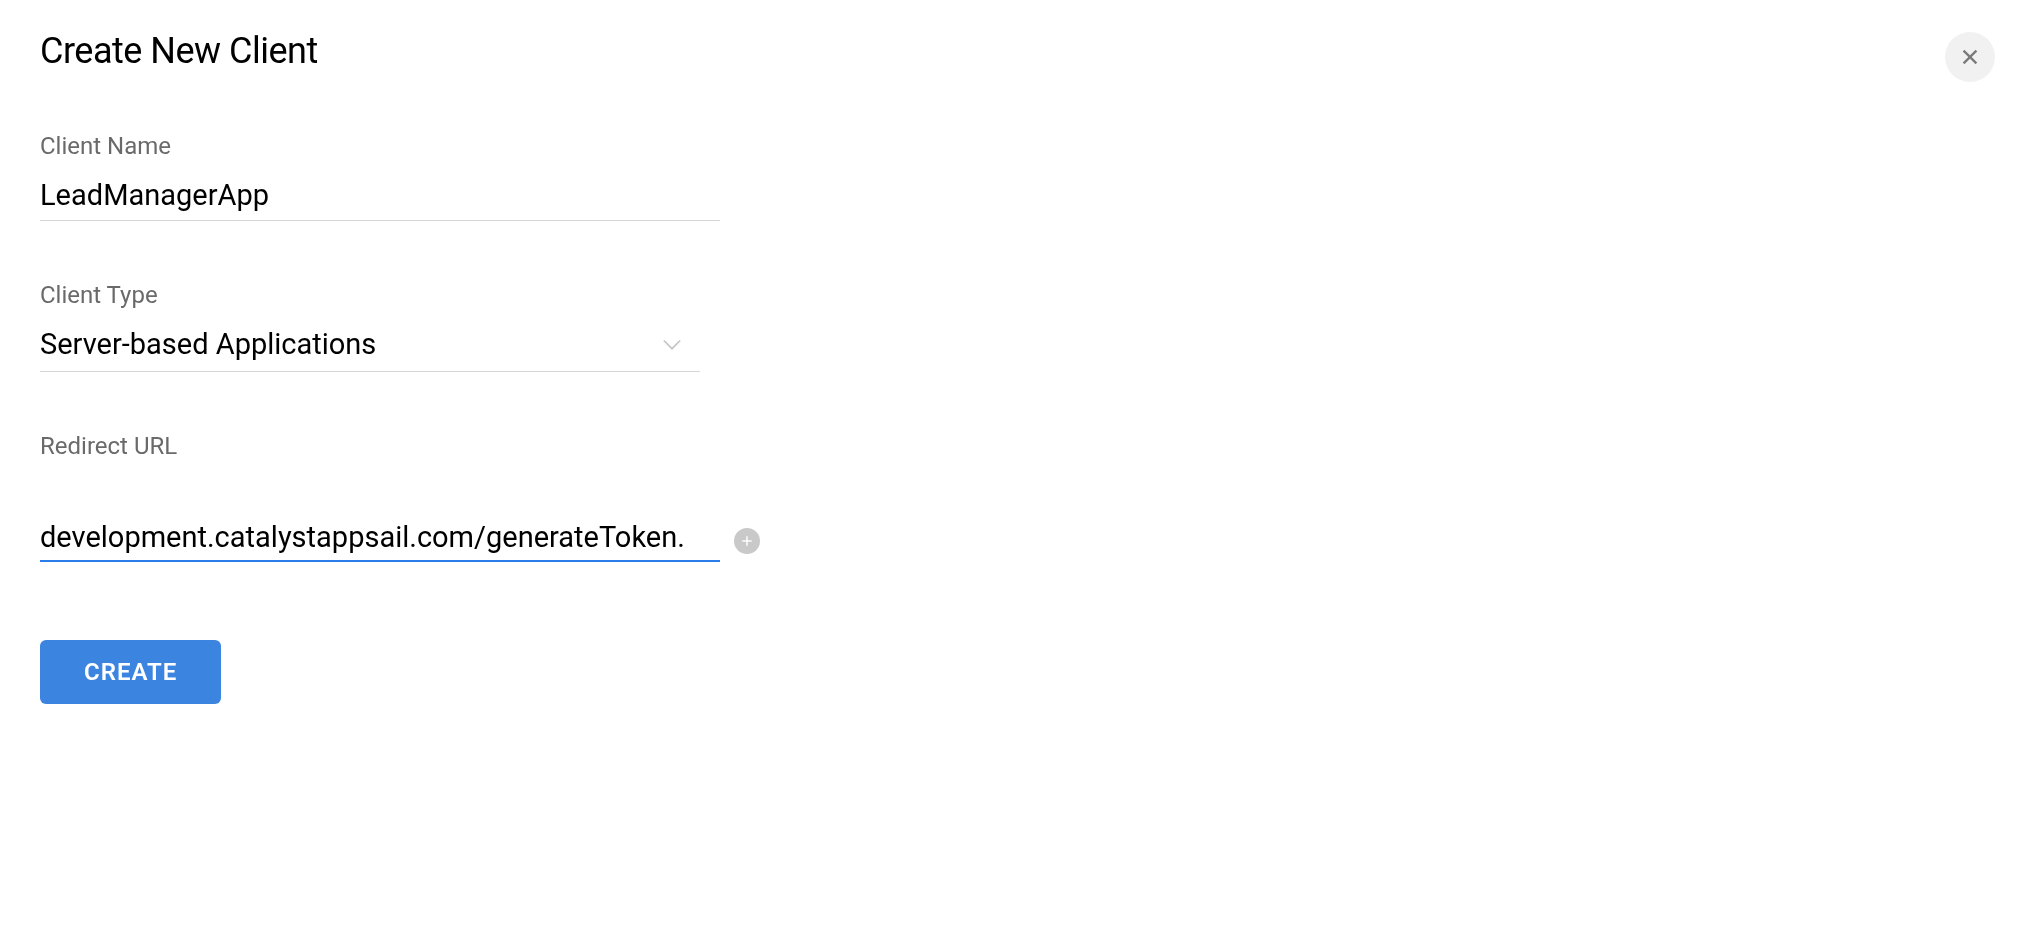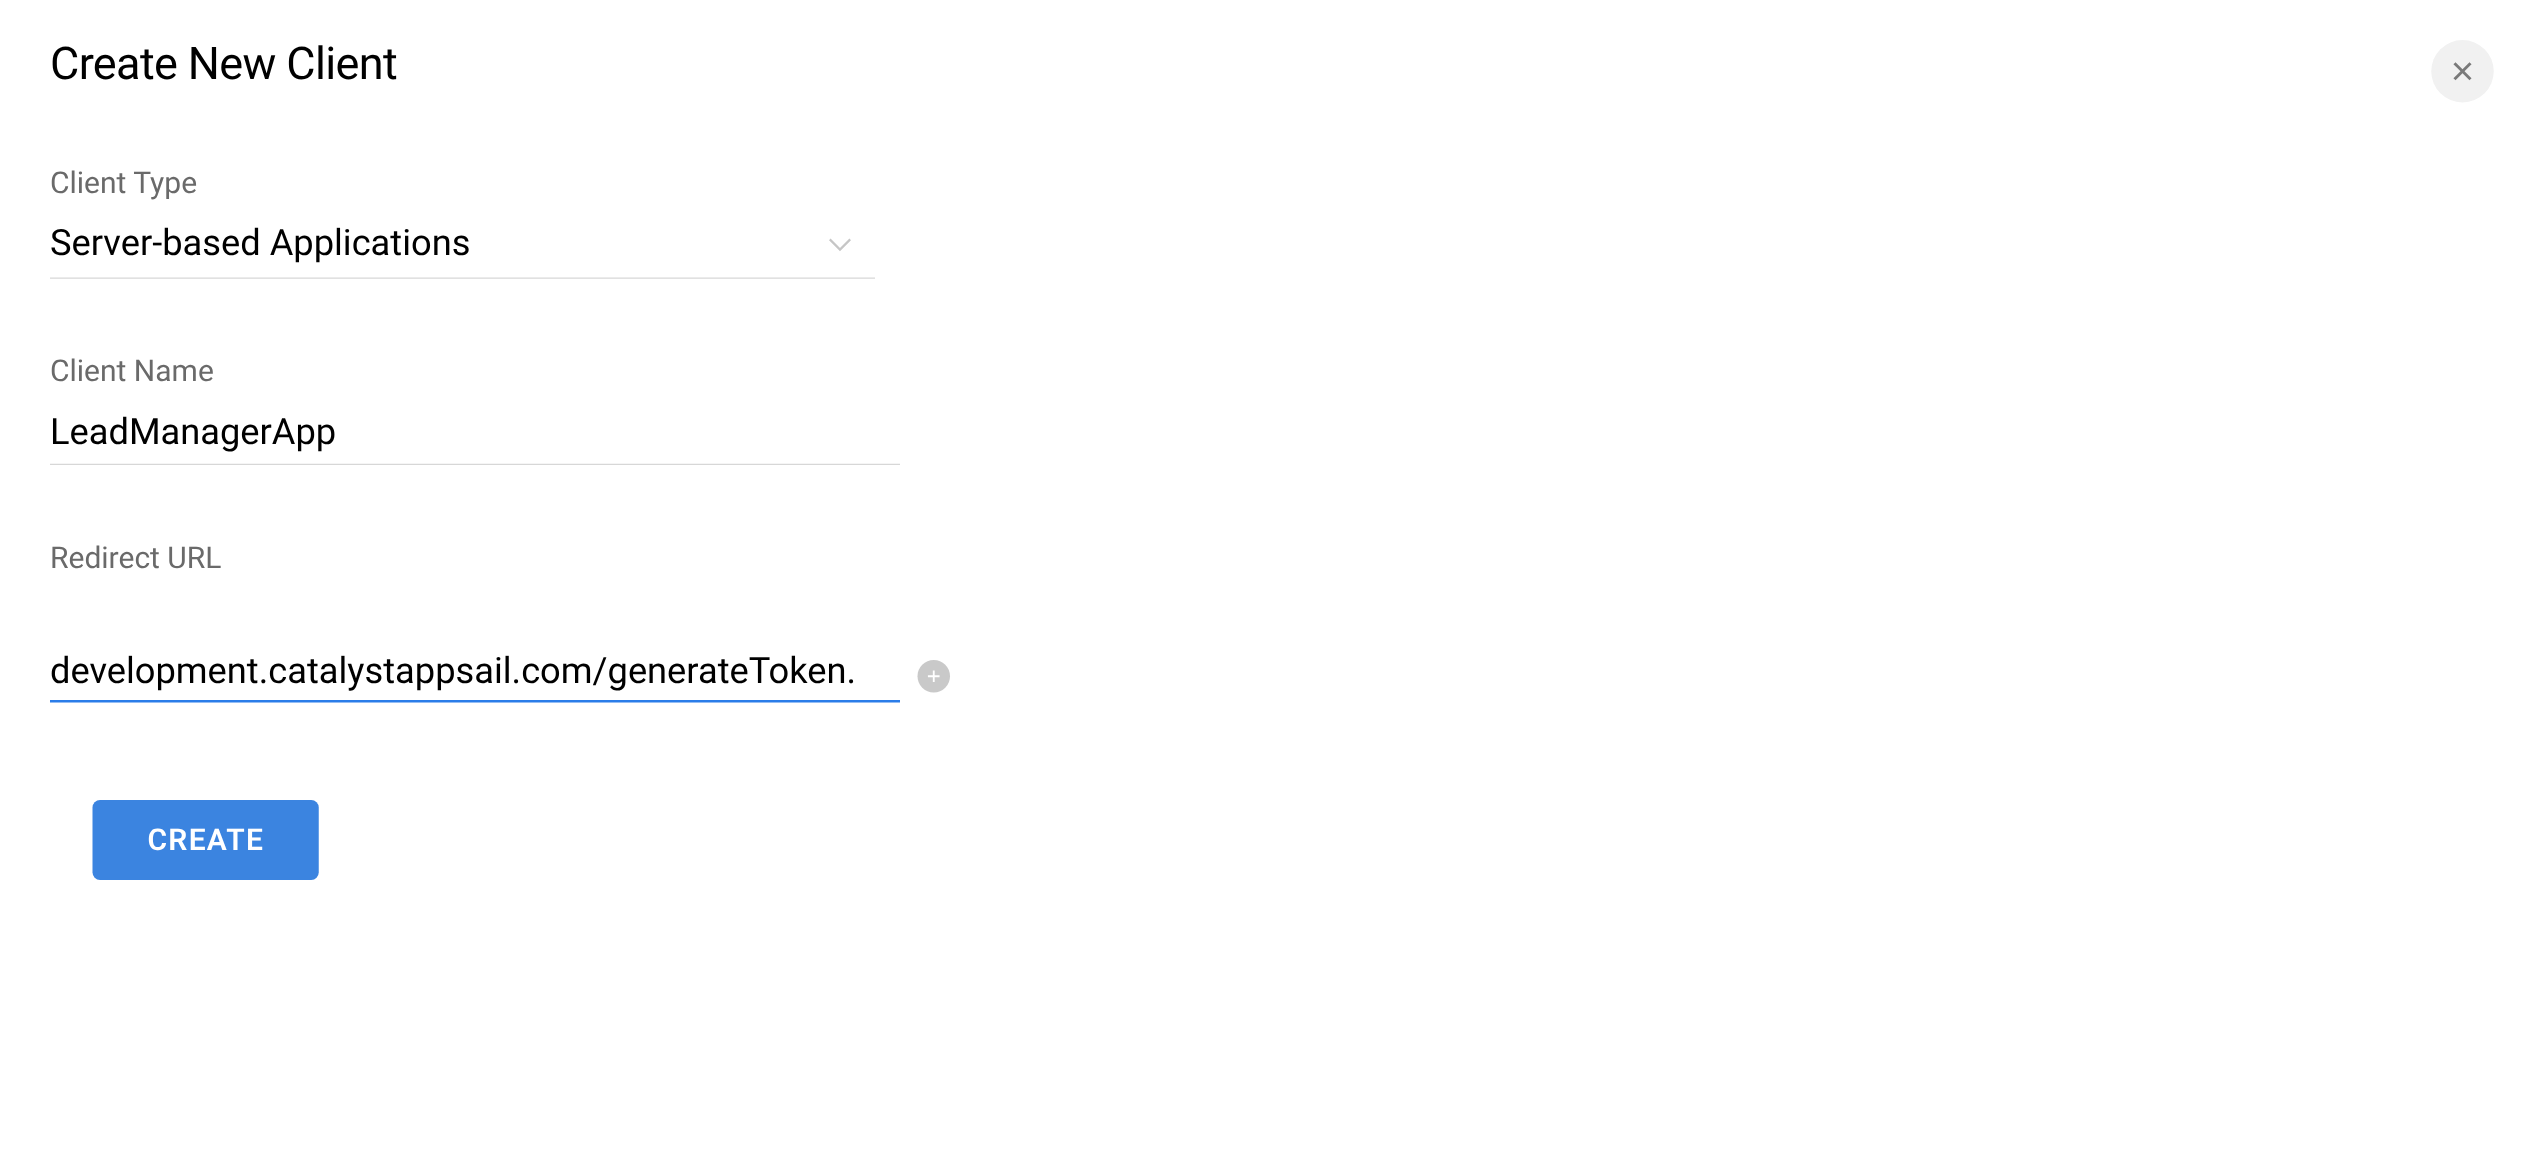--- a/index.html
+++ b/index.html
@@ -127,52 +127,51 @@
     background: #3b84e0;
     color: #ffffff;
     border: none;
     border-radius: 6px;
     font-size: 24px;
     font-weight: 600;
     letter-spacing: 1px;
     padding: 18px 44px;
     cursor: pointer;
     font-family: inherit;
-    margin-left: 34px;
   }
 </style>
 </head>
 <body>
 
 <div class="page">
 
   <div class="close-btn">
     <svg viewBox="0 0 24 24">
       <line x1="5" y1="5" x2="19" y2="19"></line>
       <line x1="19" y1="5" x2="5" y2="19"></line>
     </svg>
   </div>
 
   <h1 class="title">Create New Client</h1>
 
   
   <div class="field">
+    <div class="field-label">Client Name</div>
+    <input type="text" class="text-input" value="LeadManagerApp" style="">
+  </div>
+
+  
+  <div class="field">
     <div class="field-label">Client Type</div>
     <div class="select-wrap">
       <span class="select-value">Server-based Applications</span>
       <svg class="chevron" viewBox="0 0 24 24">
         <polyline points="5 9 12 16 19 9"></polyline>
       </svg>
     </div>
-  </div>
-
-  
-  <div class="field">
-    <div class="field-label">Client Name</div>
-    <input type="text" class="text-input" value="LeadManagerApp" style="">
   </div>
 
   
   <div class="field">
     <div class="field-label">Redirect URL</div>
   </div>
 
   
   <div class="field">
     <div class="redirect-row">

